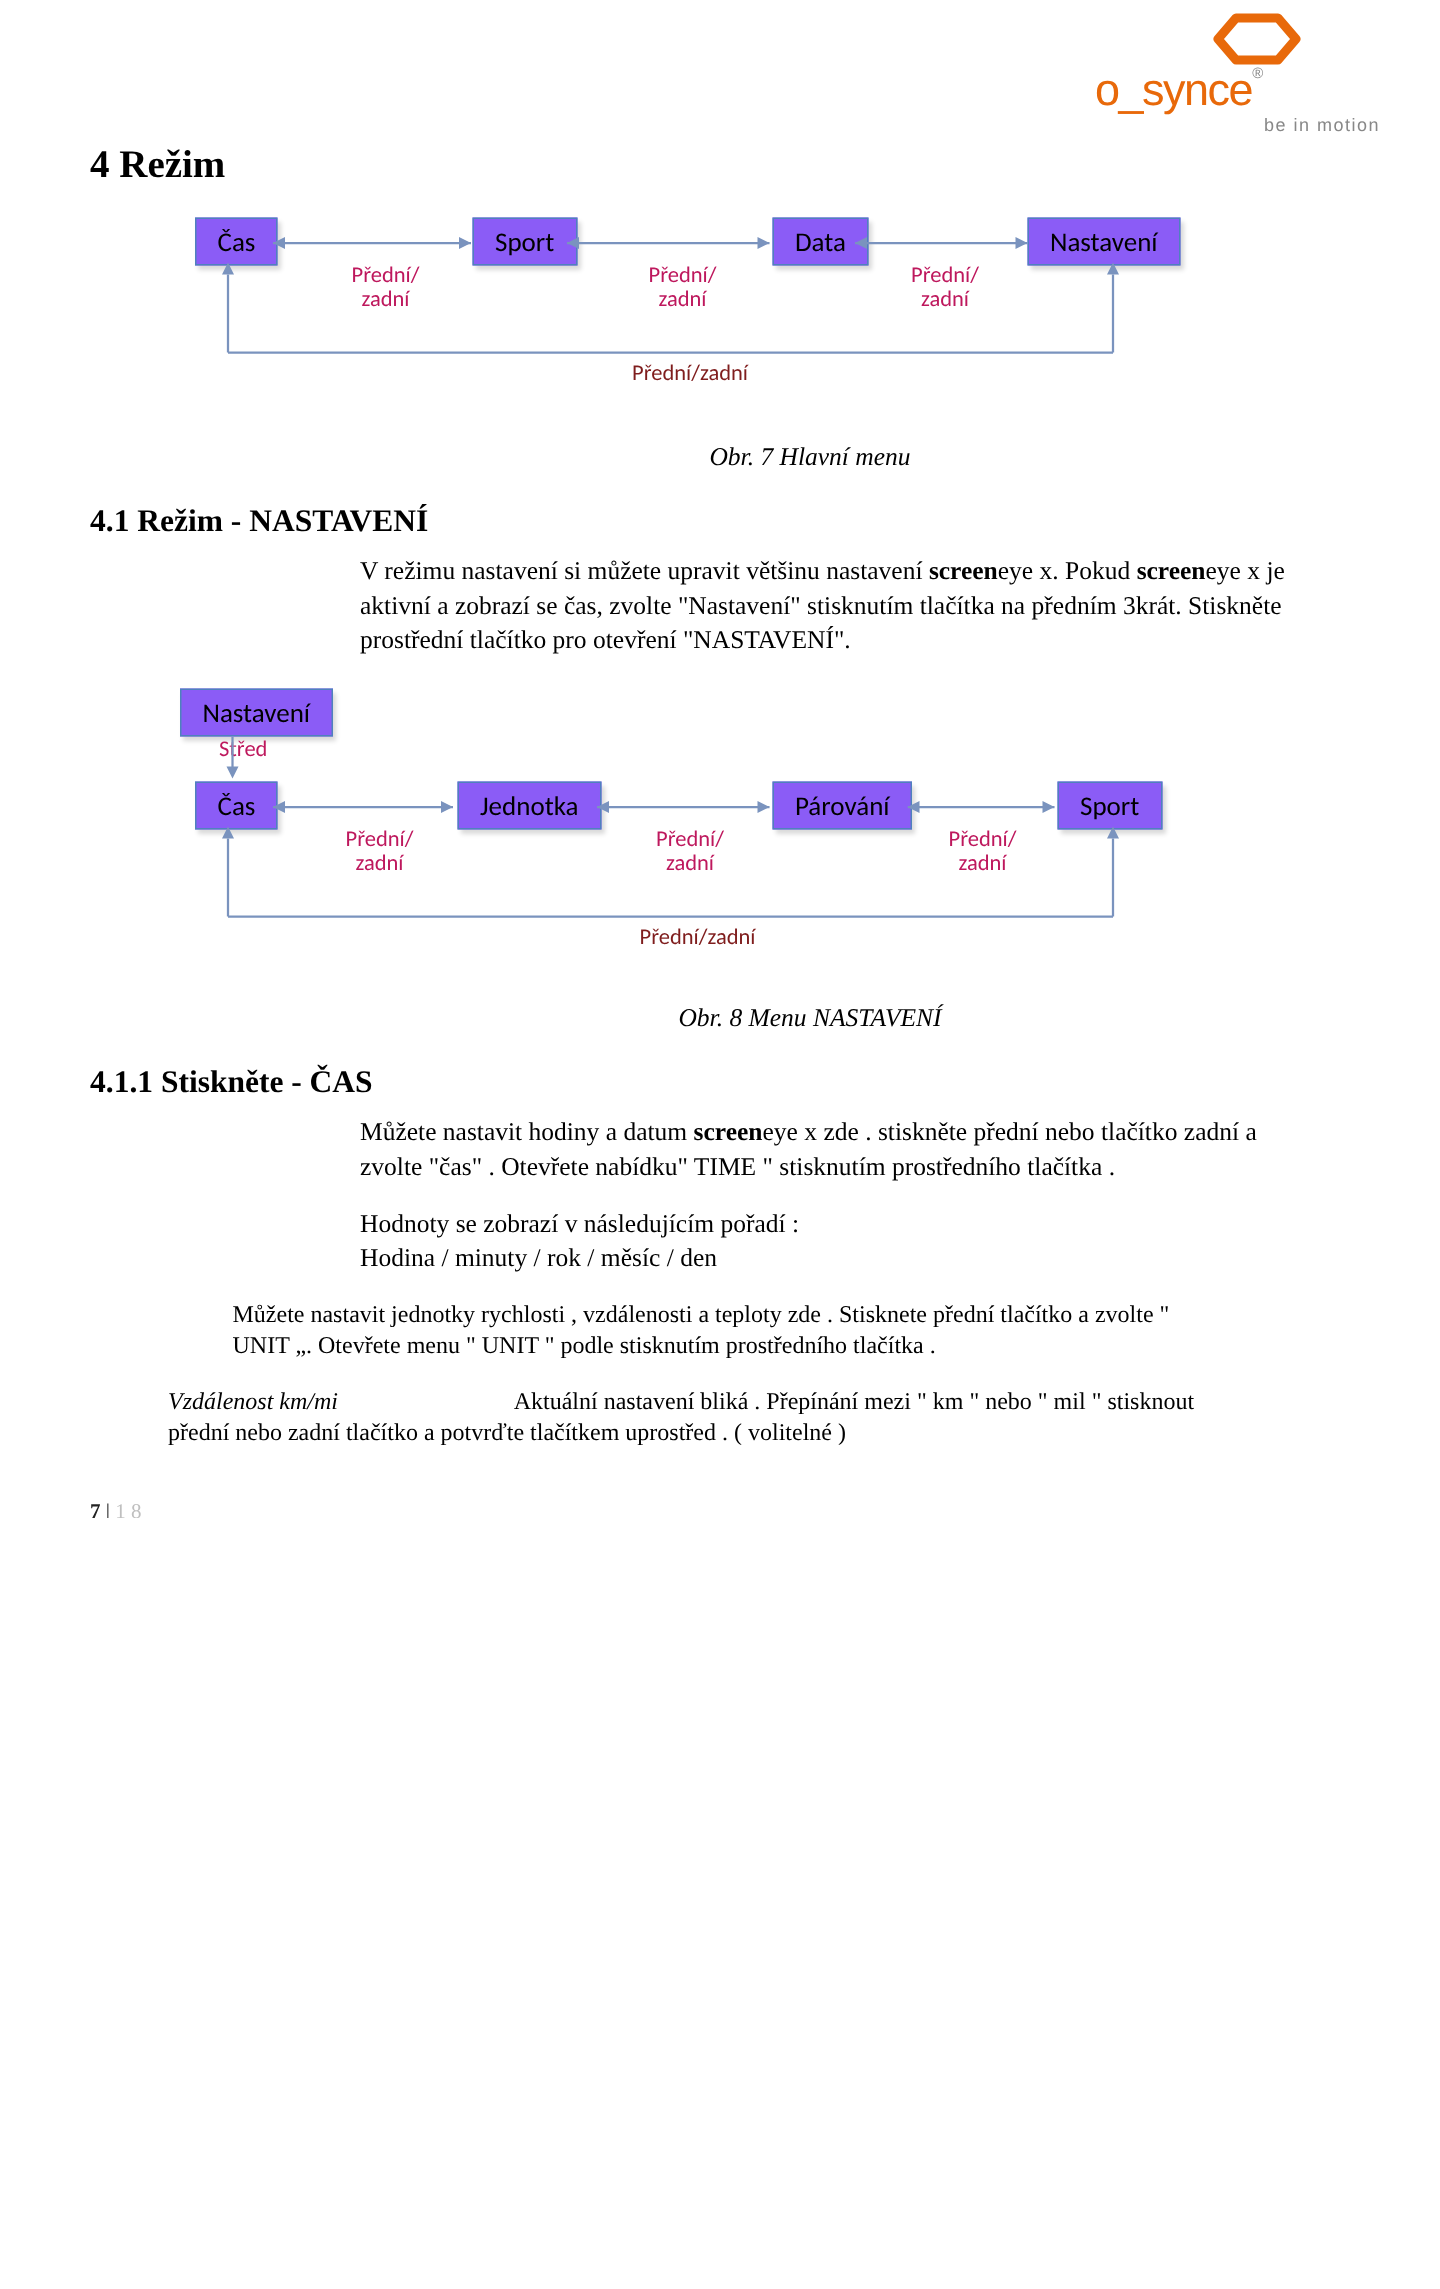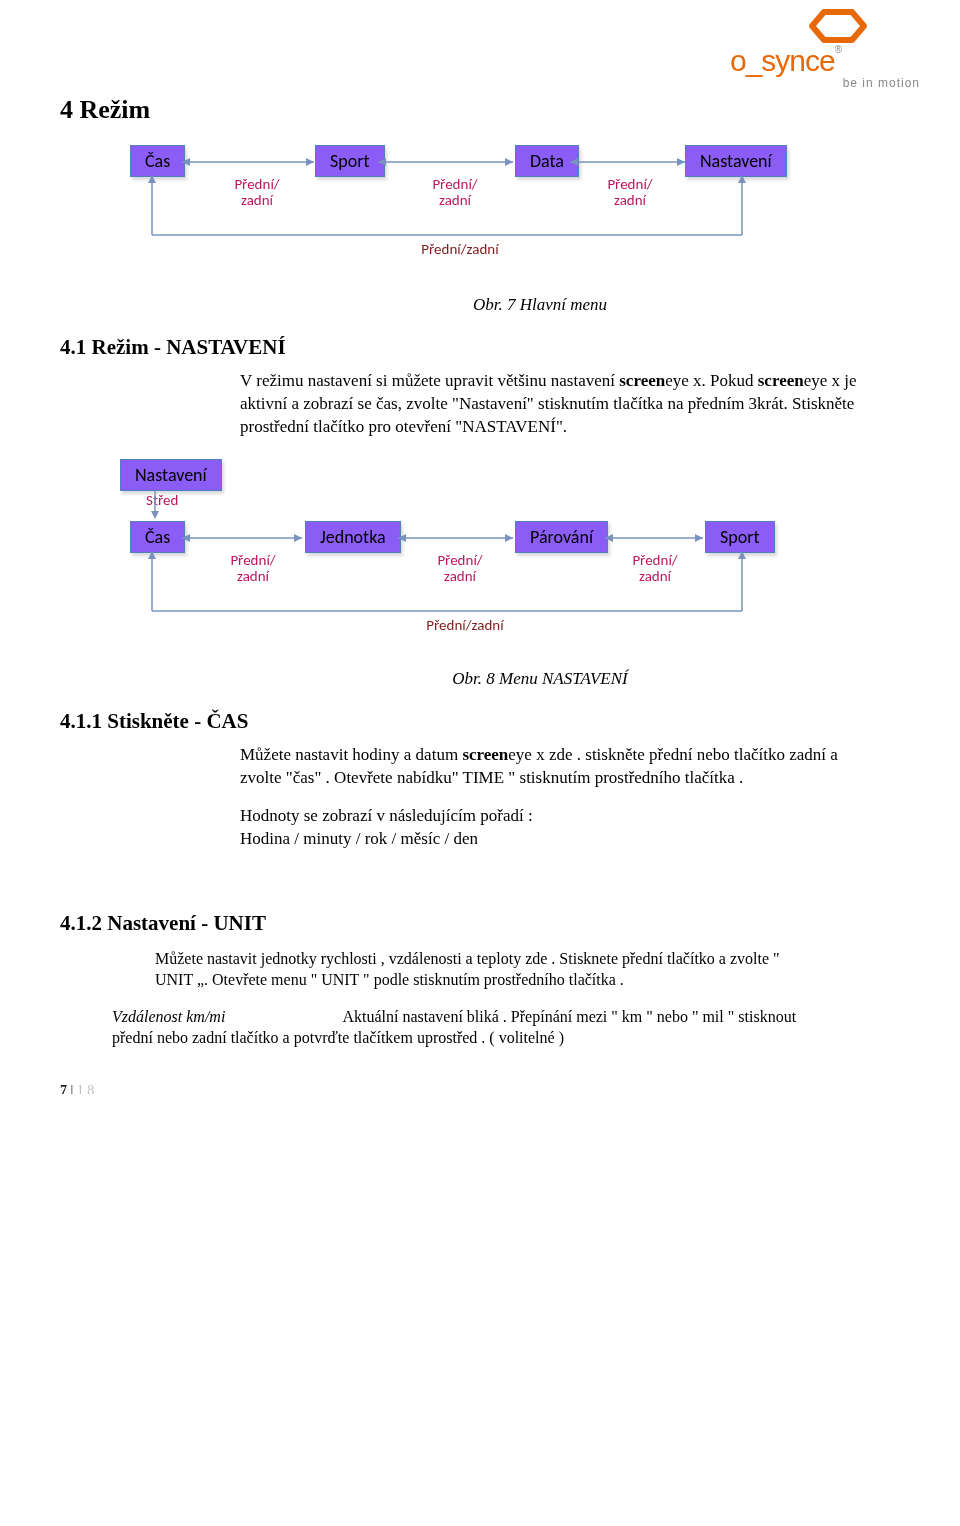--- a/index.html
+++ b/index.html
@@ -259,21 +259,20 @@
   <div class="caption">Obr. 8 Menu NASTAVENÍ</div>
 
   <h2>4.1.1 Stiskněte - ČAS</h2>
 
   <p class="body-text">
     <span>Můžete nastavit hodiny a datum </span><span class="bold">screen</span><span>eye x zde . stiskněte přední nebo tlačítko zadní a zvolte "čas" . Otevřete nabídku" TIME " stisknutím prostředního tlačítka .</span>
   </p>
   <p class="body-text" style="white-space:pre-line;">Hodnoty se zobrazí v následujícím pořadí :
 Hodina / minuty / rok / měsíc / den</p>
 
-  <h3>4.1.2 Nastavení - UNIT</h3>
 
   <p class="body-text-narrow">Můžete nastavit jednotky rychlosti , vzdálenosti a teploty zde . Stisknete přední tlačítko a zvolte " UNIT „. Otevřete menu " UNIT " podle stisknutím prostředního tlačítka .</p>
 
   <p class="indent-text">
     <span class="italic-label">Vzdálenost km/mi</span>
     <span style="display:inline-block; width:110px;"></span>
     <span>Aktuální nastavení bliká . Přepínání mezi " km " nebo "  mil " stisknout přední nebo zadní tlačítko a potvrďte tlačítkem uprostřed . ( volitelné )</span>
   </p>
 
   <div class="footer">

